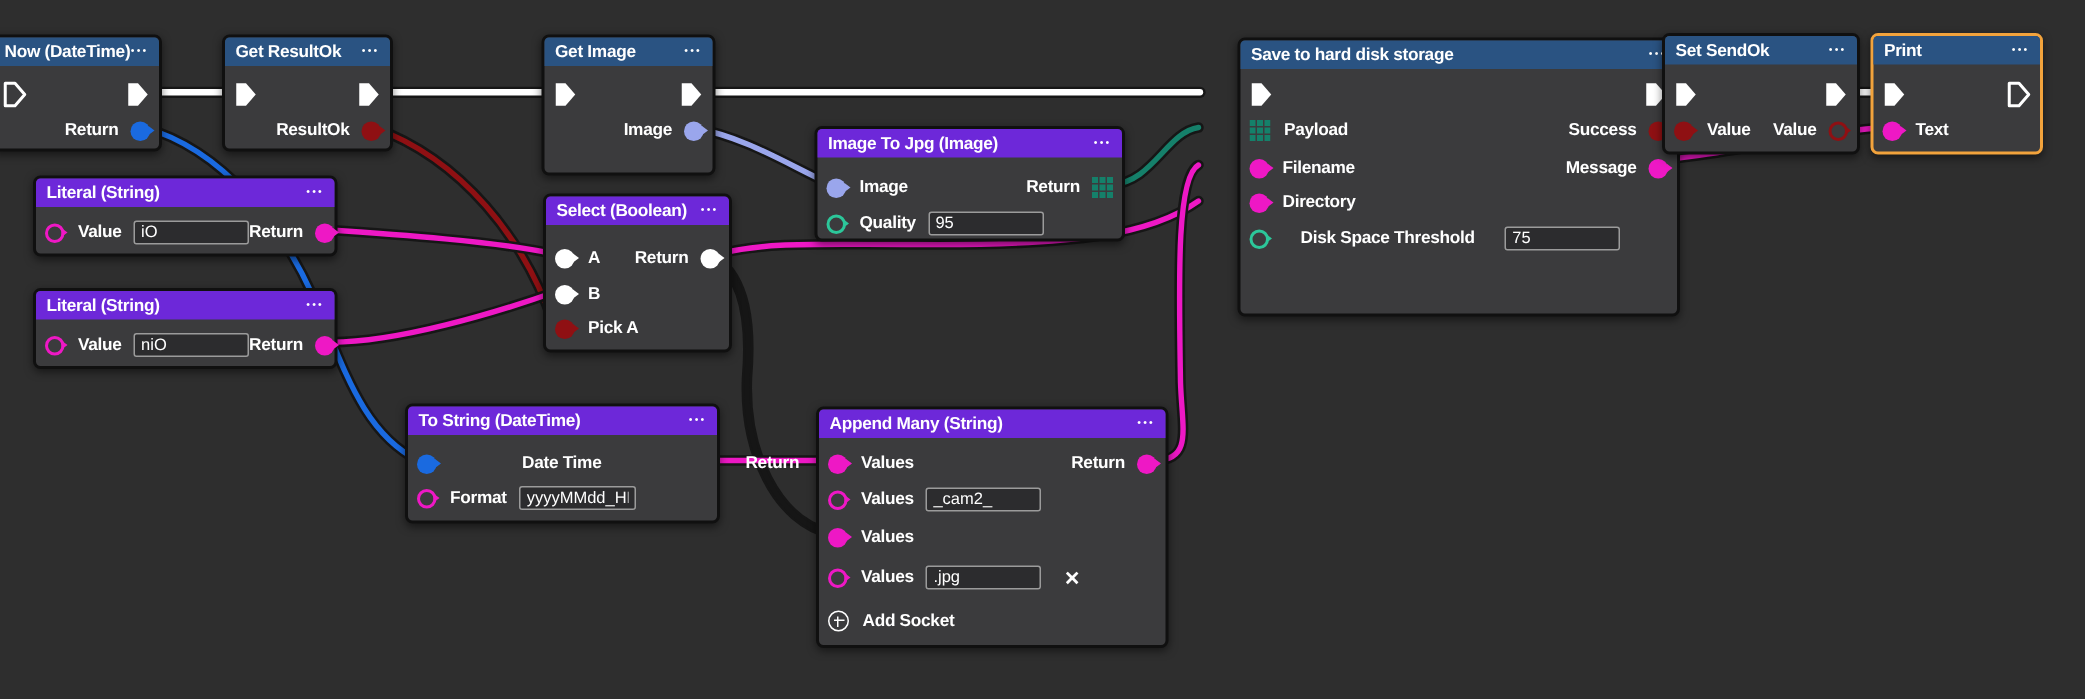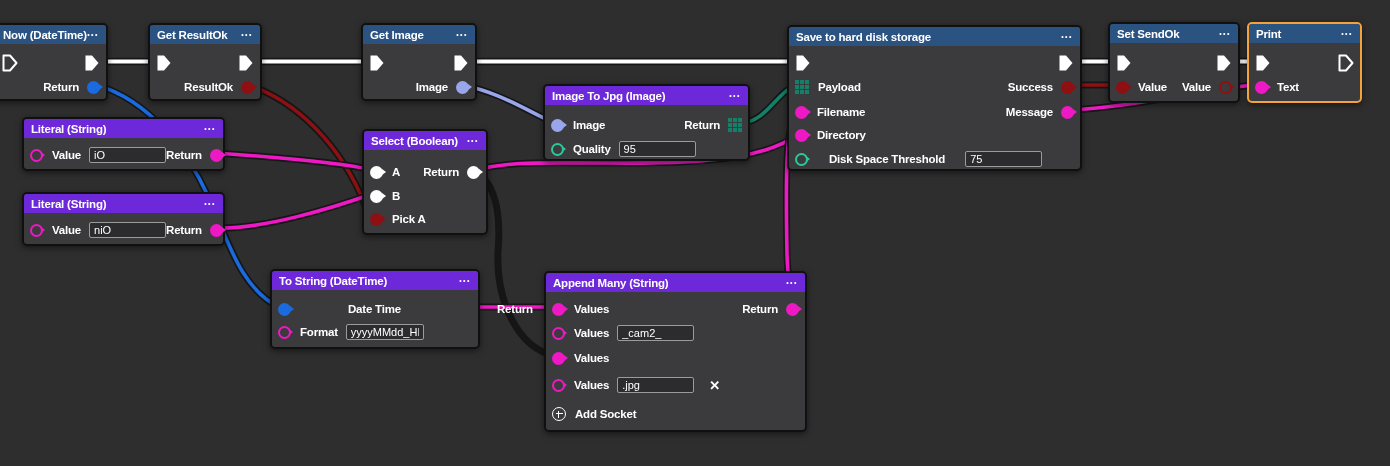--- a/index.html
+++ b/index.html
@@ -165,21 +165,21 @@
         <span><svg width="16" height="18">
             <polygon points="1.5,1.5 8,1.5 14.5,9 8,16.5 1.5,16.5" fill="#fff"></polygon>
           </svg></span>
       </div>
       <div class="row" style="top: 50px;">
         <span class="spacer"></span>
         <span class="outlabel">ResultOk</span>
         <span class="sock" style="--c: #8f1013;"></span>
       </div>
     </div>
-    <div class="node" style="left: 361px; top: 23px; width: 116px; height: 78px;">
+    <div class="node" style="left: 361px; top: 23px; width: 116px; height: 94px;">
       <div class="nhead blue">
         <span class="ntitle">Get Image</span>
         <span class="ndots">•••</span>
       </div>
       <div class="execrow" style="top: 29px;">
         <span><svg width="16" height="18">
             <polygon points="1.5,1.5 8,1.5 14.5,9 8,16.5 1.5,16.5" fill="#fff"></polygon>
           </svg></span>
         <span><svg width="16" height="18">
             <polygon points="1.5,1.5 8,1.5 14.5,9 8,16.5 1.5,16.5" fill="#fff"></polygon>
@@ -283,21 +283,21 @@
         <span class="outlabel">Return</span>
         <span class="sock" style="--c: #ee18c5;"></span>
       </div>
       <div class="row" style="top: 49px;">
         <span class="sock hollow" style="--c: #ee18c5;"></span>
         <span class="inlabel">Format</span>
         <input class="field" value="yyyyMMdd_HH" style="width: 78px;">
         <span class="spacer"></span>
       </div>
     </div>
-    <div class="node" style="left: 544px; top: 271px; width: 263px; height: 161px;">
+    <div class="node" style="left: 544px; top: 271px; width: 235px; height: 161px;">
       <div class="nhead green">
         <span class="ntitle">Append Many (String)</span>
         <span class="ndots">•••</span>
       </div>
       <div class="row" style="top: 24px;">
         <span class="sock" style="--c: #ee18c5;"></span>
         <span class="inlabel">Values</span>
         <span class="spacer"></span>
         <span class="outlabel">Return</span>
         <span class="sock" style="--c: #ee18c5;"></span>
@@ -320,21 +320,21 @@
         <span class="delx">✕</span>
         <span class="spacer"></span>
       </div>
       <div class="row" style="top: 129px;">
         <span class="addsock">
           <span class="plus"></span>
           <span class="inlabel">Add Socket</span>
         </span>
       </div>
     </div>
-    <div class="node" style="left: 787px; top: 25px; width: 295px; height: 146px;">
+    <div class="node" style="left: 825px; top: 25px; width: 295px; height: 186px;">
       <div class="nhead blue">
         <span class="ntitle">Save to hard disk storage</span>
         <span class="ndots">•••</span>
       </div>
       <div class="execrow" style="top: 27px;">
         <span><svg width="16" height="18">
             <polygon points="1.5,1.5 8,1.5 14.5,9 8,16.5 1.5,16.5" fill="#fff"></polygon>
           </svg></span>
         <span><svg width="16" height="18">
             <polygon points="1.5,1.5 8,1.5 14.5,9 8,16.5 1.5,16.5" fill="#fff"></polygon>

